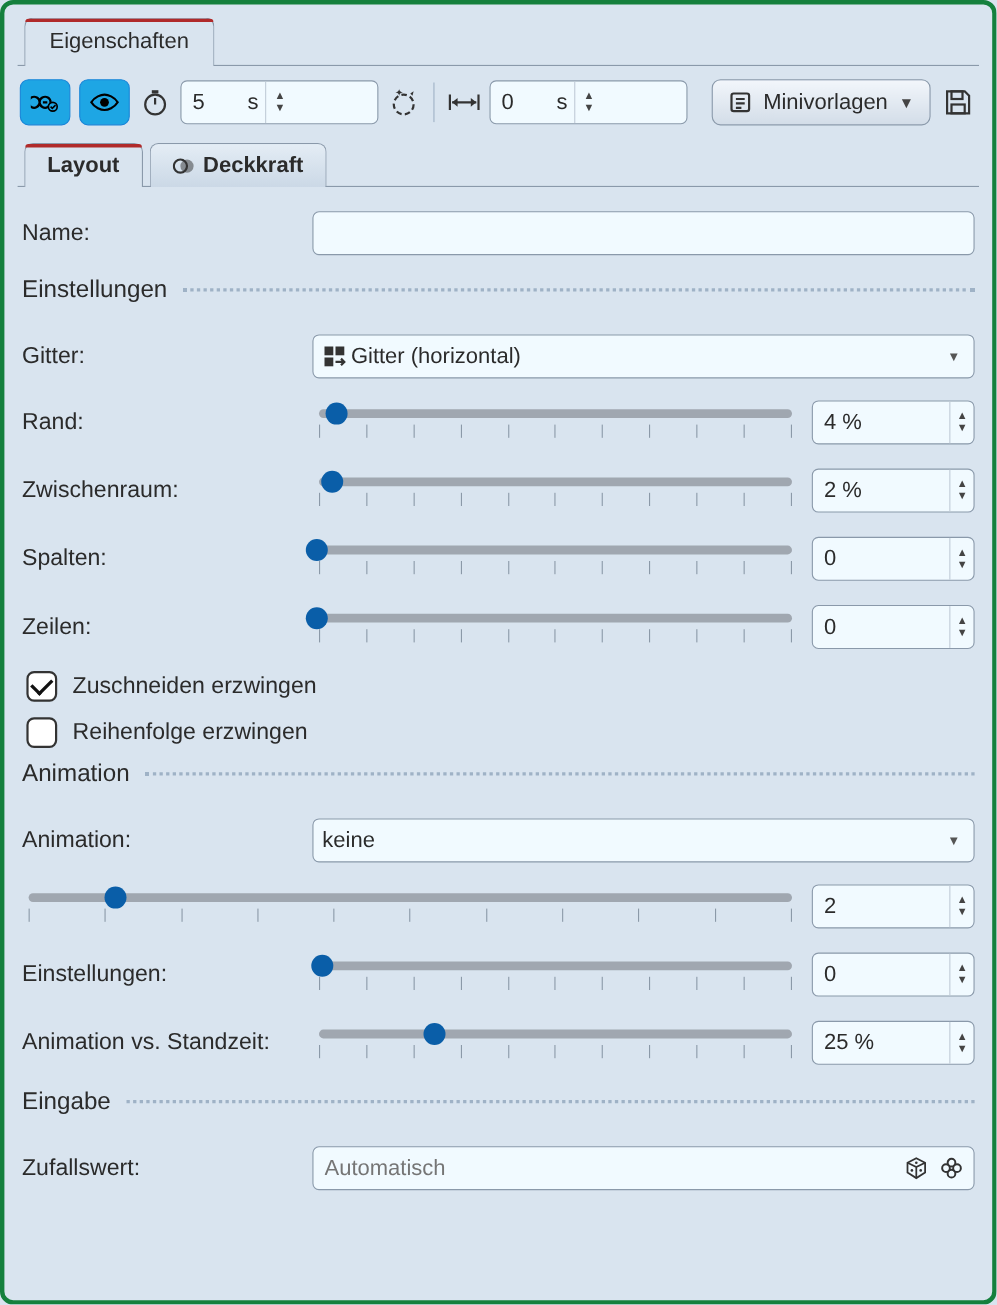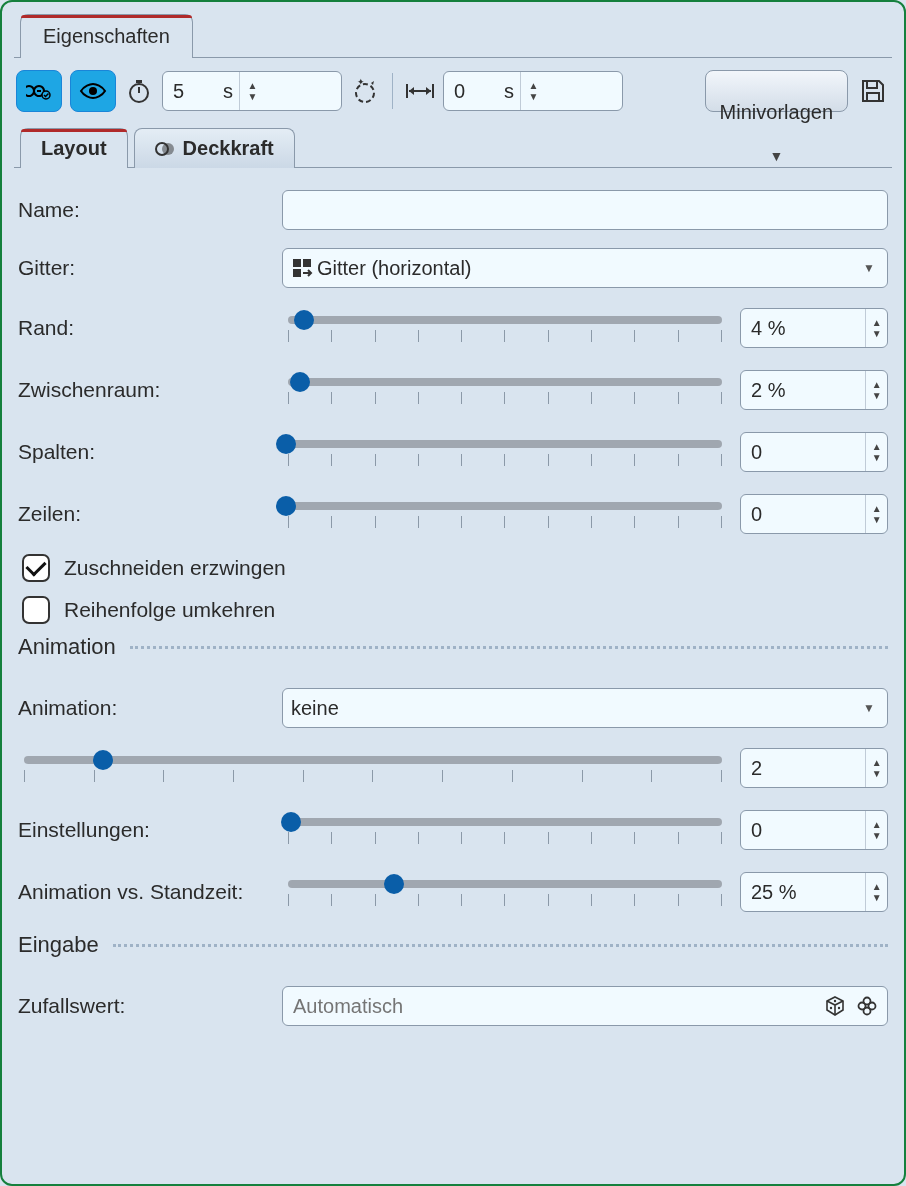--- a/index.html
+++ b/index.html
@@ -7,21 +7,21 @@
     margin: 0;
     font-family: -apple-system, "Segoe UI", Arial, sans-serif;
     background: #d9e4ef;
     color: #2b2b2b;
     font-size: 20px;
   }
   .panel {
     width: 906px;
     height: 1186px;
     background: #d9e4ef;
-    border: 2px solid #15803d;
+    border: 4px solid #15803d;
     border-radius: 12px;
     padding: 10px 12px 12px 12px;
     position: relative;
   }
 
   
   .tab-row {
     display: flex;
     align-items: flex-end;
     margin-left: 6px;
@@ -92,24 +92,24 @@
   .spin-arrows {
     display:flex; flex-direction:column; justify-content:center;
     width:26px; border-left:1px solid #c0cbd7;
     height:100%;
   }
   .spin-arrows span {
     font-size:10px; text-align:center; color:#444; cursor:pointer; line-height:1.1;
   }
   .divider-v { width:1px; height:36px; background:#9fb2c6; margin:0 4px;}
   .dropdown-btn {
-    display:flex; align-items:center; gap:24px;
+    display:flex; align-items:center; gap:10px;
     border:1px solid #8a99aa; border-radius:8px;
     background:linear-gradient(#f2f6fb,#d3dde8);
-    padding:6px 14px; height:42px; cursor:pointer;flex-direction:column;
+    padding:6px 14px; height:42px; cursor:pointer;
   }
   .dropdown-btn .caret { font-size:14px; color:#444;}
 
   
   .sub-tab-row { display:flex; align-items:flex-end; margin-left:6px; height:44px;font-weight:bold;}
   .sub-tab {
     padding: 8px 20px;
     border: 1px solid #8a99aa;
     border-bottom: none;
     border-radius: 8px 8px 0 0;
@@ -314,20 +314,24 @@
 
   <div class="form-area">
 
     <div class="row">
       <div class="lbl">Name:</div>
       <div class="ctrl">
         <input class="text-input" value="" style="">
       </div>
     </div>
 
+    <div class="group-title">
+      <span>Einstellungen</span>
+        <div class="dots"></div>
+    </div>
 
     <div class="row">
       <div class="lbl">Gitter:</div>
       <div class="ctrl">
         <div class="combo">
           <div class="left">
             <svg width="22" height="22" viewBox="0 0 22 22">
                 <rect x="2" y="2" width="8" height="8" fill="#333"></rect>
                 <rect x="12" y="2" width="8" height="8" fill="#333"></rect>
                 <rect x="2" y="12" width="8" height="8" fill="#333"></rect>
@@ -459,21 +463,21 @@
         </div>
       </div>
     </div>
 
     <div class="check-row">
       <div class="check checked"></div>
       <span class="check-label">Zuschneiden erzwingen</span>
     </div>
     <div class="check-row" style="margin-bottom:8px;">
       <div class="check"></div>
-      <span class="check-label">Reihenfolge umkehren</span>
+      <span class="check-label">Reihenfolge erzwingen</span>
     </div>
 
     <div class="group-title">
       <span>Animation</span>
         <div class="dots"></div>
     </div>
 
     <div class="row">
       <div class="lbl">Animation:</div>
       <div class="ctrl">

